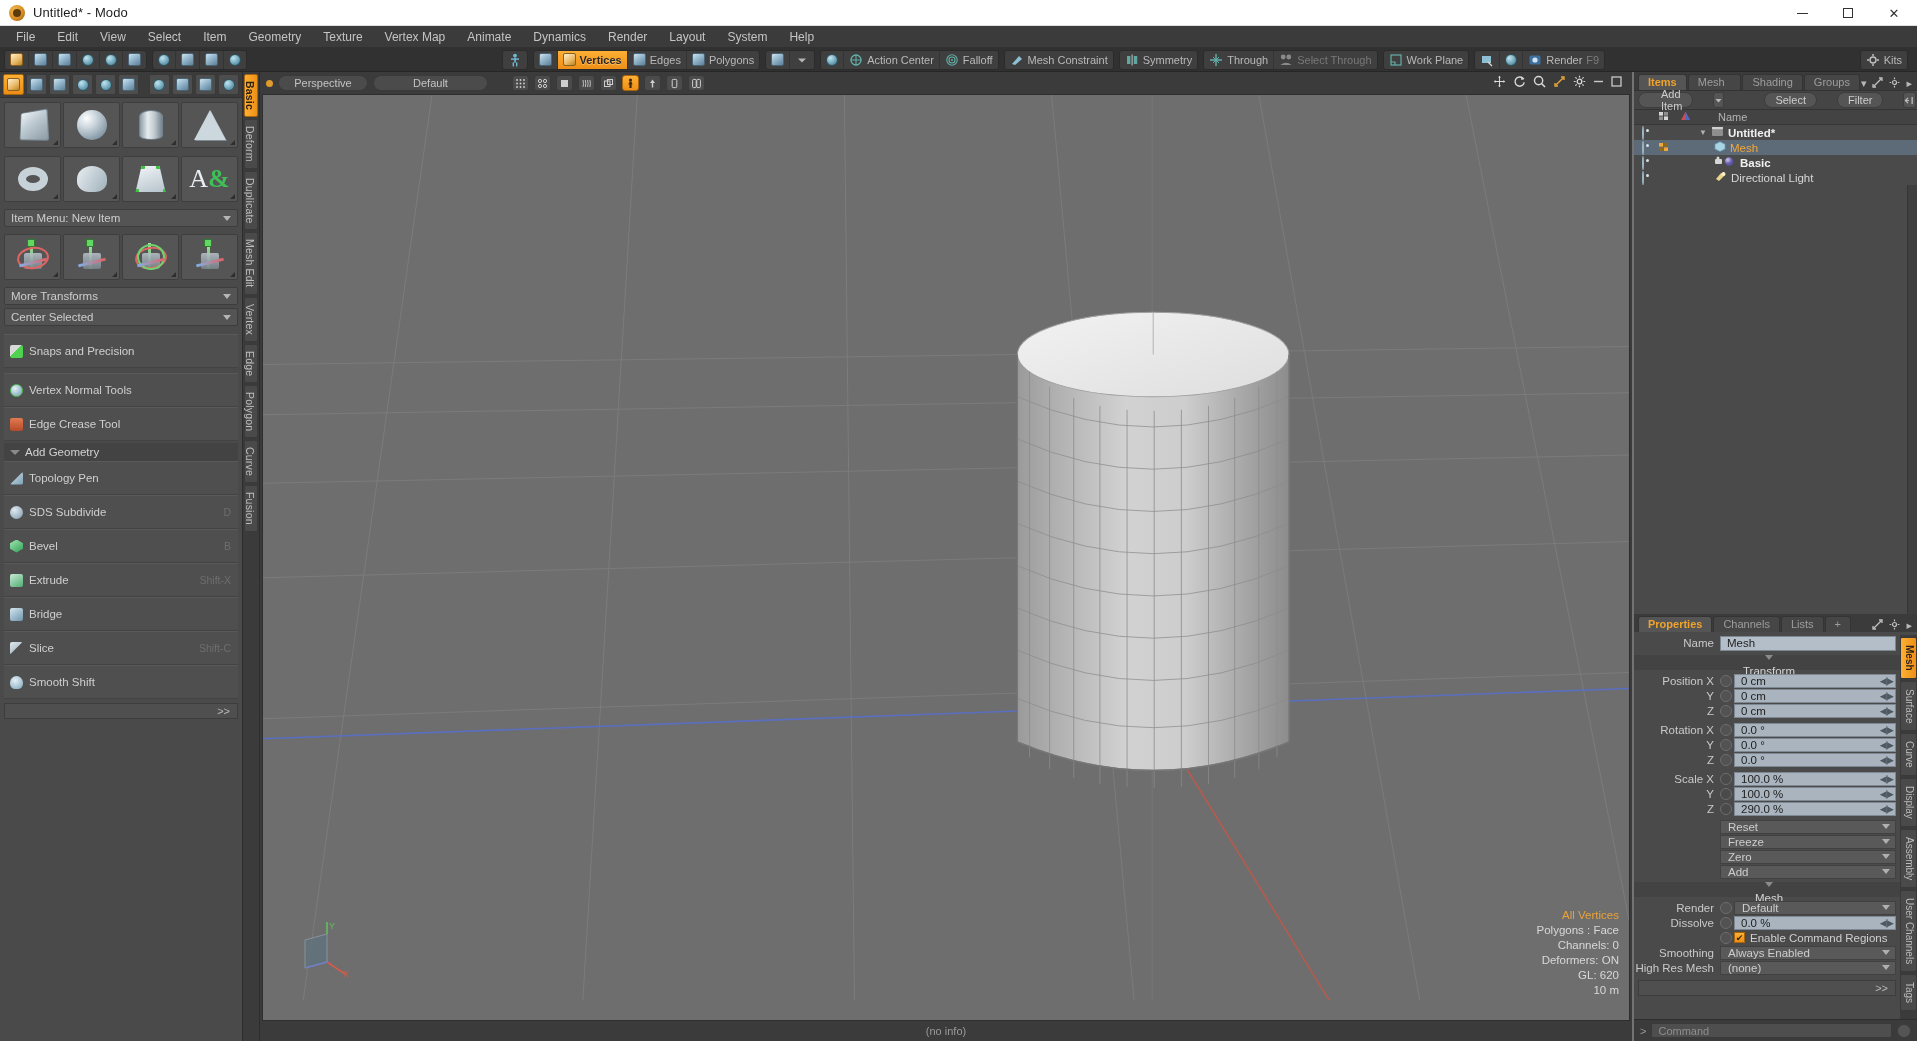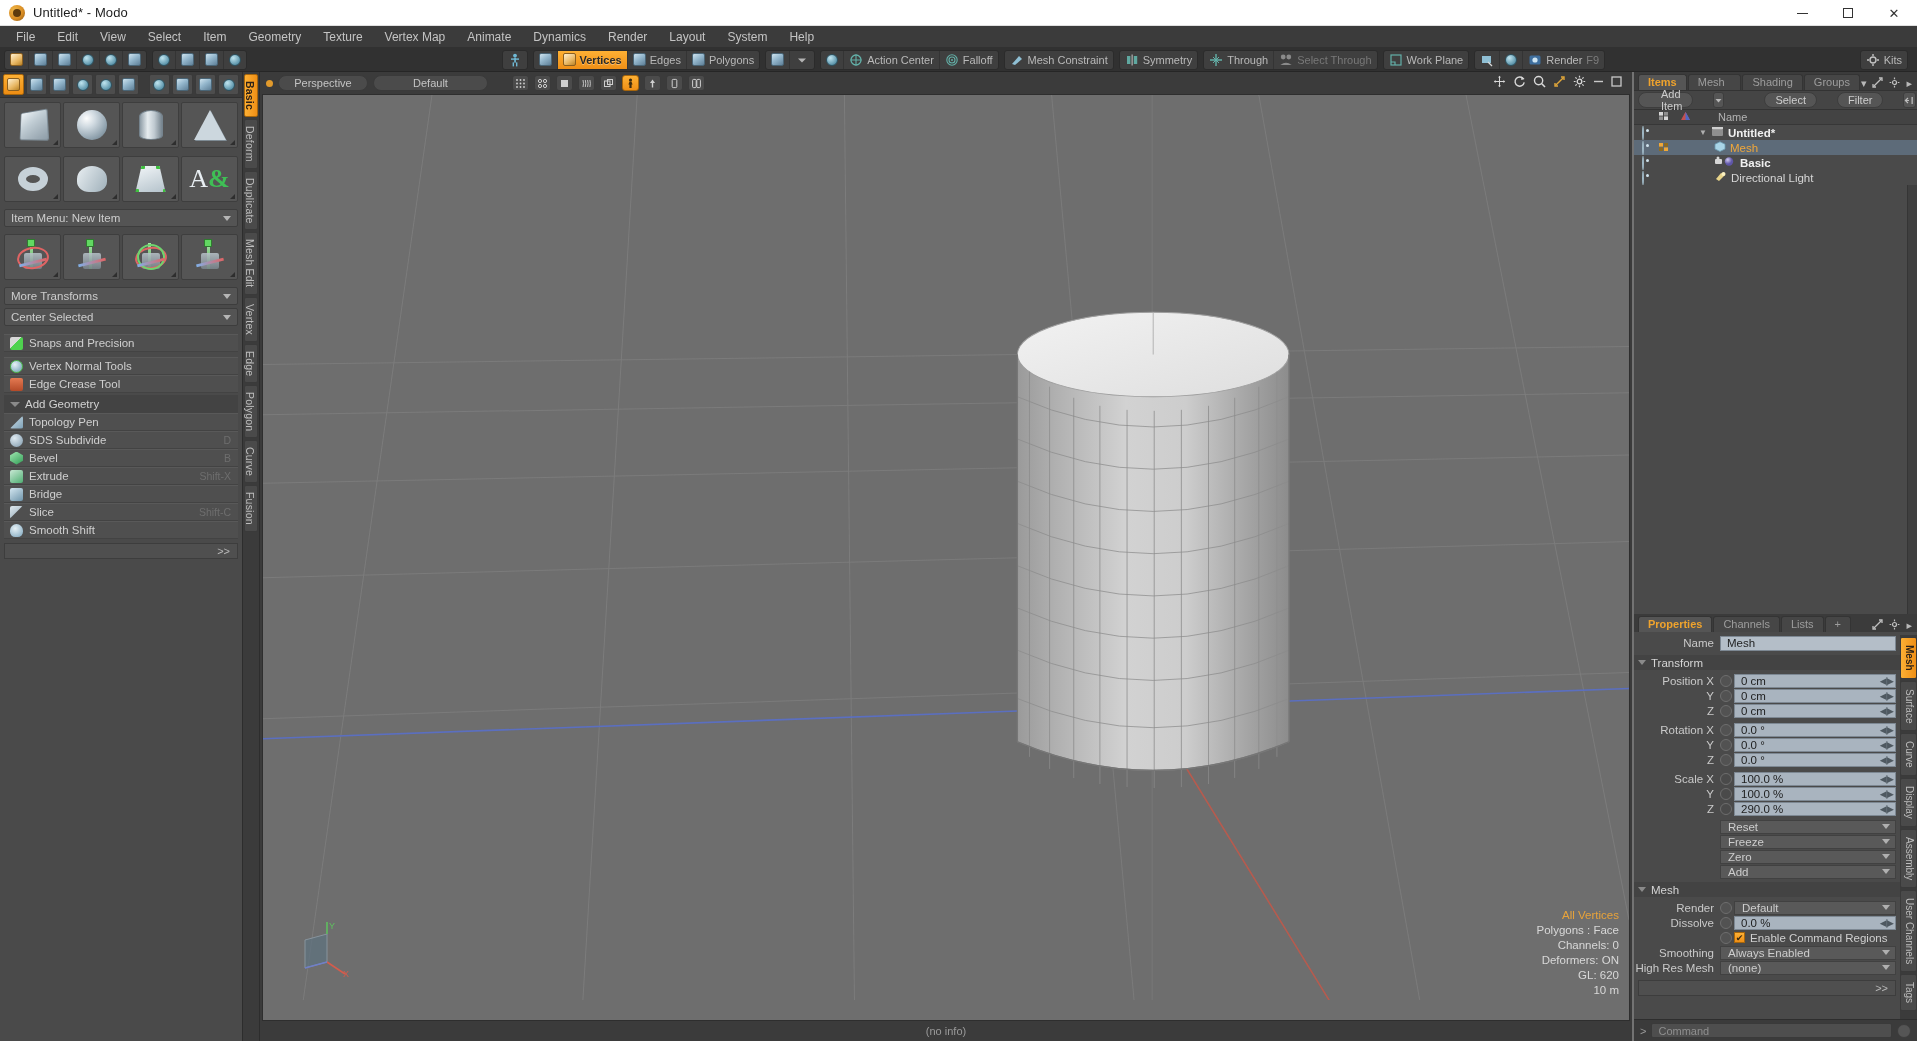--- a/index.html
+++ b/index.html
@@ -108,21 +108,21 @@
   .p-gizmo em{position:absolute;left:11px;top:-2px;width:8px;height:8px;background:#62d862;border:1px solid #2f7a2f;}
   .p-gizmo span{position:absolute;left:8px;top:12px;width:18px;height:16px;background:linear-gradient(#b9c4cb,#7a858d);border-radius:2px;opacity:.85;}
   .p-ring{position:absolute;left:1px;top:6px;width:32px;height:22px;border:2px solid #e06464;border-radius:50%;transform:rotate(-8deg);}
   .p-ring2{position:absolute;left:3px;top:3px;width:28px;height:26px;border:2px solid #6fd46f;border-radius:50%;}
 
   .lp-dd { margin:3px 4px; height:18px; background:#545454; border:1px solid #3d3d3d; border-radius:2px;
            display:flex; align-items:center; padding:0 6px; font-size:11.5px; color:#cdcdcd; position:relative; }
   .lp-dd .car { position:absolute; right:6px; width:0;height:0;border-left:4px solid transparent;
                 border-right:4px solid transparent;border-top:5px solid #b5b5b5; }
   .lp-sep { height:5px; }
-  .lp-item { height:18px; display:flex; align-items:center; gap:6px; padding:8px 6px; margin:0 4px;
+  .lp-item { height:18px; display:flex; align-items:center; gap:6px; padding:16px 6px; margin:0 4px;
              background:#4f4f4f; border-top:1px solid #595959; border-bottom:1px solid #434343;
              font-size:11.5px; color:#cfcfcf; position:relative; }
   .lp-item .sc { position:absolute; right:7px; font-size:10.5px; color:#6e6e6e; }
   .lp-head { height:18px; display:flex; align-items:center; gap:5px; padding:0 6px; margin:2px 4px 0;
              background:#434343; font-size:11.5px; color:#d2d2d2; }
   .lp-head .tri { width:0;height:0;border-left:5px solid transparent;border-right:5px solid transparent;
                   border-top:5px solid #8a8a8a; }
   .lp-ic { width:13px;height:13px; flex:0 0 13px; border-radius:2px; }
   .ic-snap{background:linear-gradient(135deg,#d8d8d8 45%,#4fd24f 46%);}
   .ic-vnt{background:radial-gradient(circle at 35% 32%,#e7f1f6,#8fb5c6 70%);border-radius:50%;border:1px solid #4dbf4d;}
@@ -204,21 +204,21 @@
   .pr-main { flex:1 1 auto; min-width:0; }
   .pr-row { display:flex; align-items:center; height:15px; margin-bottom:0px;justify-content:space-between; }
   .pr-lbl { width:86px; flex:0 0 86px; text-align:right; padding-right:6px; font-size:11.5px; color:#c9c9c9; }
   .pr-field { flex:1 1 auto; height:14px; background:#a9b4bf; border:1px solid #7d8893; display:flex;
               align-items:center; padding-left:6px; font-size:11.5px; color:#1e1e1e; margin-right:4px; position:relative;}
   .pr-field.white { background:#b4bec8; }
   .pr-key { width:12px;height:12px;border-radius:50%;border:1px solid #6d6d6d; background:#525252; flex:0 0 12px; margin-right:2px;}
   .pr-key.ring { background:#4a4a4a; }
   .pr-nudge { position:absolute; right:2px; top:1px; color:#4e5860; font-size:9px; letter-spacing:-1px;}
   .pr-sect { height:15px; display:flex;align-items:center; gap:5px; padding-left:4px; font-size:11.5px;
-             color:#d4d4d4; background:#434343; margin:3px 0 3px; }
+             color:#d4d4d4; background:#434343; margin:3px 0 3px;flex-direction:column; }
   .pr-sect .tri { width:0;height:0;border-left:4px solid transparent;border-right:4px solid transparent;
                   border-top:5px solid #8a8a8a; }
   .pr-dd { height:14px; background:#595959; border:1px solid #414141; display:flex; align-items:center;
            padding-left:7px; font-size:11.5px; color:#cdcdcd; position:relative; margin-right:4px; flex:1; }
   .pr-dd .car{position:absolute;right:5px;width:0;height:0;border-left:4px solid transparent;
               border-right:4px solid transparent;border-top:5px solid #b0b0b0;}
   .pr-chk { width:11px;height:11px; background:linear-gradient(#fdb034,#ef8f16); border:1px solid #a7660c;
             display:flex;align-items:center;justify-content:center; color:#3b2a10; font-size:9px; flex:0 0 11px;}
   .pr-name-row { display:flex; align-items:center; height:16px; margin-bottom:4px; }
   .pr-vstrip { width:17px; flex:0 0 17px; background:#3b3b3b; display:flex; flex-direction:column; gap:2px; padding-top:2px;}

